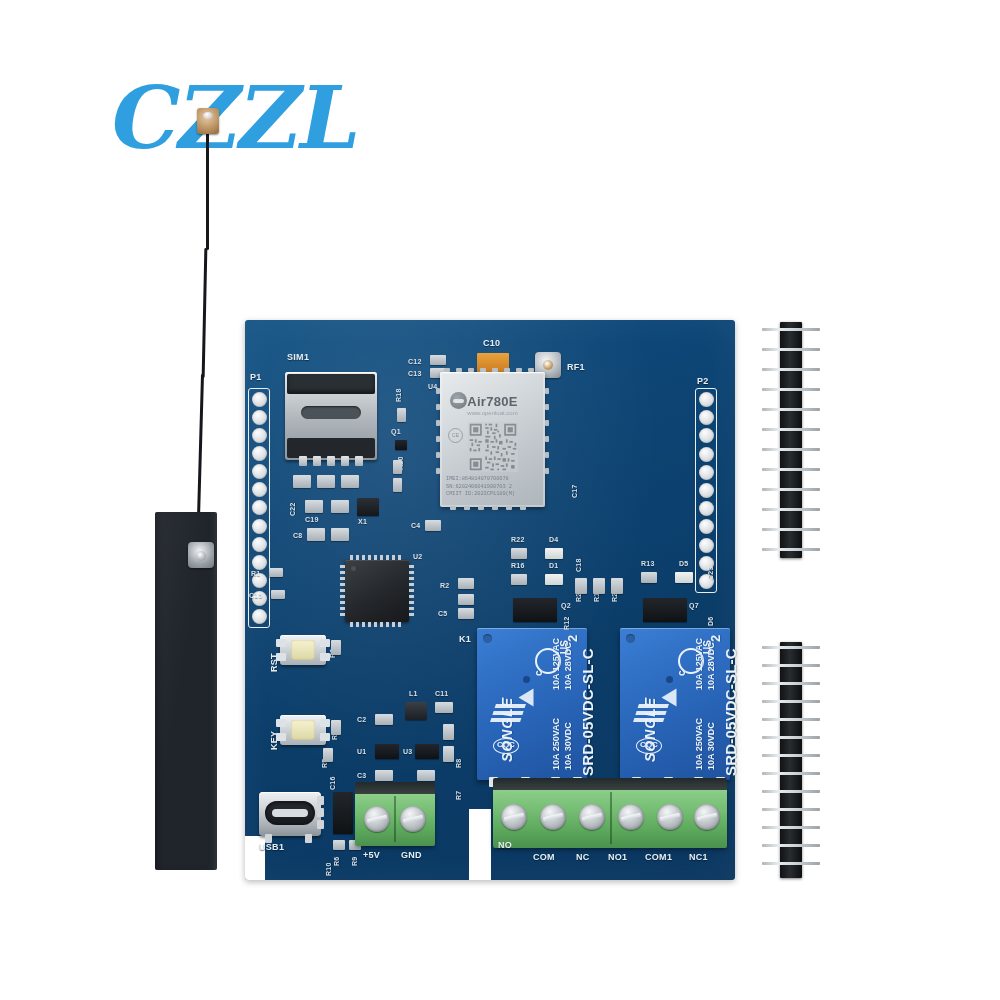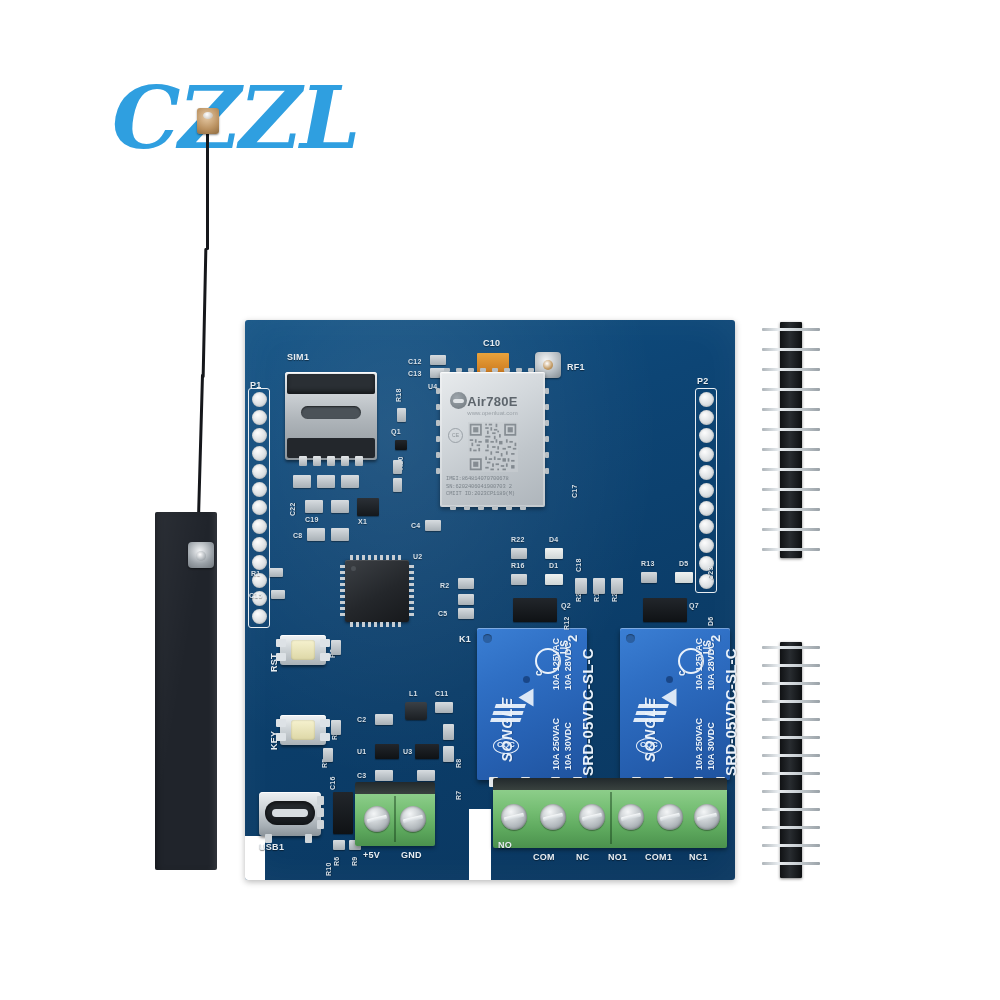--- a/index.html
+++ b/index.html
@@ -178,21 +178,21 @@
     <div class="ufl-top"></div>
     <div class="fpc"></div>
     <div class="ufl-ant"></div>
   </div>
 
   <div class="pcb">
 
     <div class="notch3"></div>
     <div class="notch2"></div>
 
-    <div class="silk" style="left:5px;top:60px;">P1</div>
+    <div class="silk" style="left:5px;top:52px;">P1</div>
     <div class="hdr-pads" style="left:3px;top:68px;width:22px;height:240px;">
       <div class="pad"></div>
         <div class="pad"></div>
       <div class="pad"></div>
         <div class="pad"></div>
       <div class="pad"></div>
         <div class="pad"></div>
       <div class="pad"></div>
         <div class="pad"></div>
       <div class="pad"></div>

